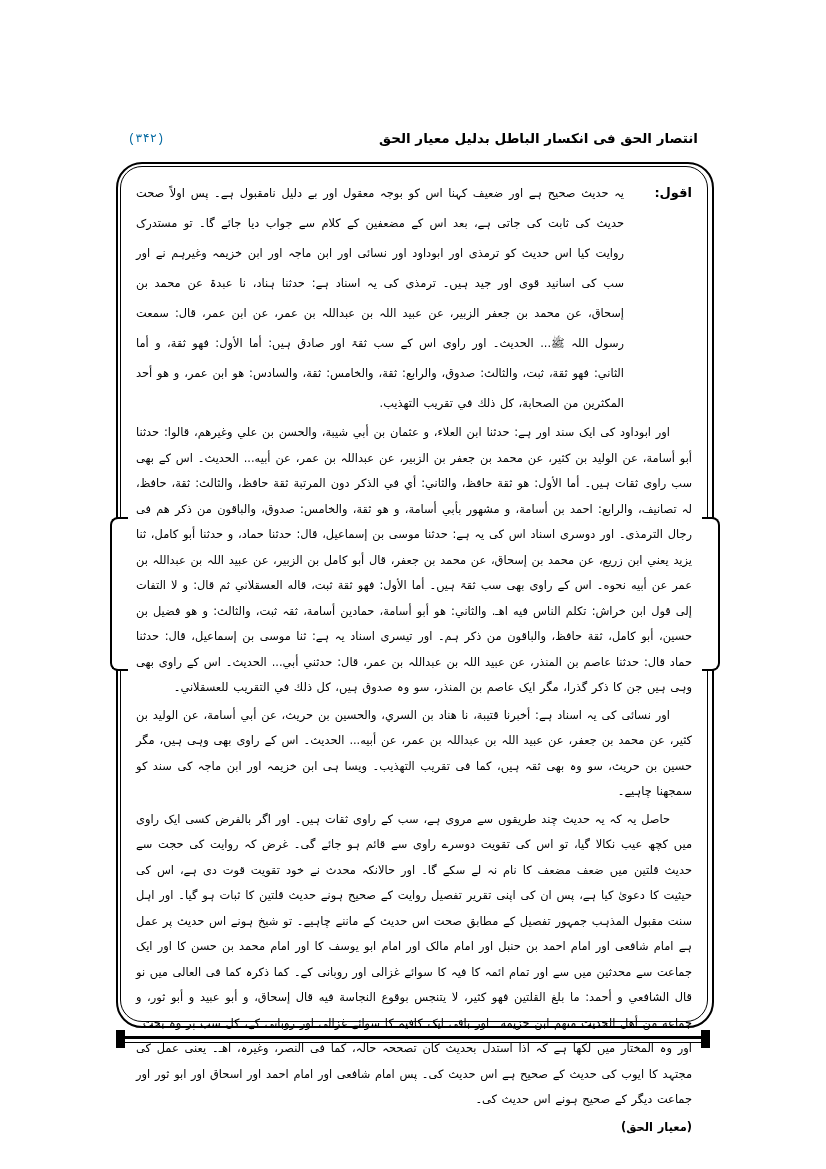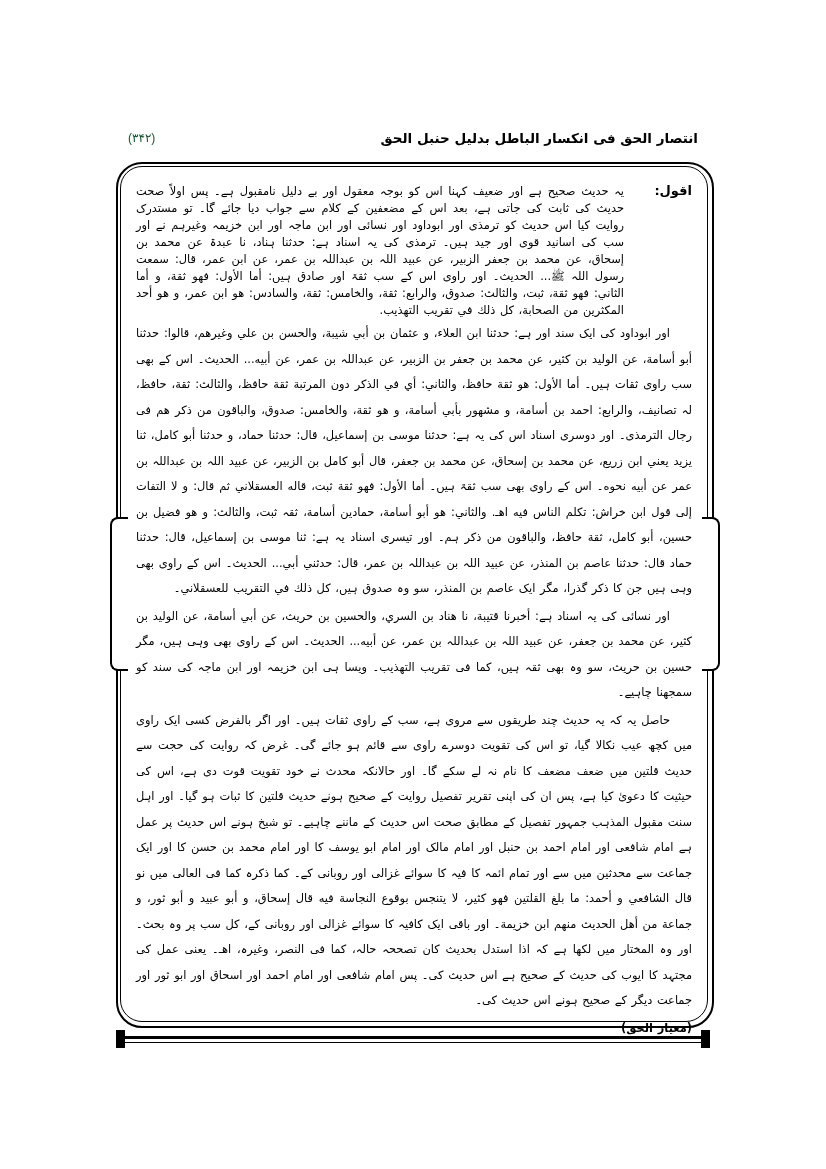--- a/index.html
+++ b/index.html
@@ -35,23 +35,23 @@
     direction: rtl;
     font-family: "DejaVu Sans", sans-serif;
     font-size: 13.5px;
     font-weight: bold;
     color: #000;
     white-space: nowrap;
     letter-spacing: 0.2px;
   }
   .page-number {
     direction: rtl;
-    font-family: Liberation Sans, sans-serif;
+    font-family: Liberation Mono, monospace;
     font-size: 12px;
-    color: #14532d;
+    color: #0369a1;
     white-space: nowrap;
   }
 
   
   .frame-outer {
     position: absolute;
     left: 116px;
     top: 162px;
     width: 594px;
     height: 862px;
@@ -149,33 +149,33 @@
   }
   .first-line .tag {
     flex: 0 0 auto;
     font-weight: bold;
     font-size: 13px;
     min-width: 58px;
   }
   .first-line .txt {
     flex: 1 1 auto;
     font-size: 11.4px;
-    line-height: 17px;
+    line-height: 30px;
   }
   .closing {
     font-weight: bold;
   }
 </style>
 </head>
 <body>
 
 <div class="page">
 
   <div class="header-row">
-    <div class="book-title">انتصار الحق فی انکسار الباطل بدلیل حنبل الحق</div>
+    <div class="book-title">انتصار الحق فی انکسار الباطل بدلیل معیار الحق</div>
     <div class="page-number">(۳۴۲)</div>
   </div>
 
   <div class="frame-outer"></div>
   <div class="frame-inner"></div>
   <div class="pinch left"></div>
   <div class="pinch right"></div>
 
   <div class="body">
 

